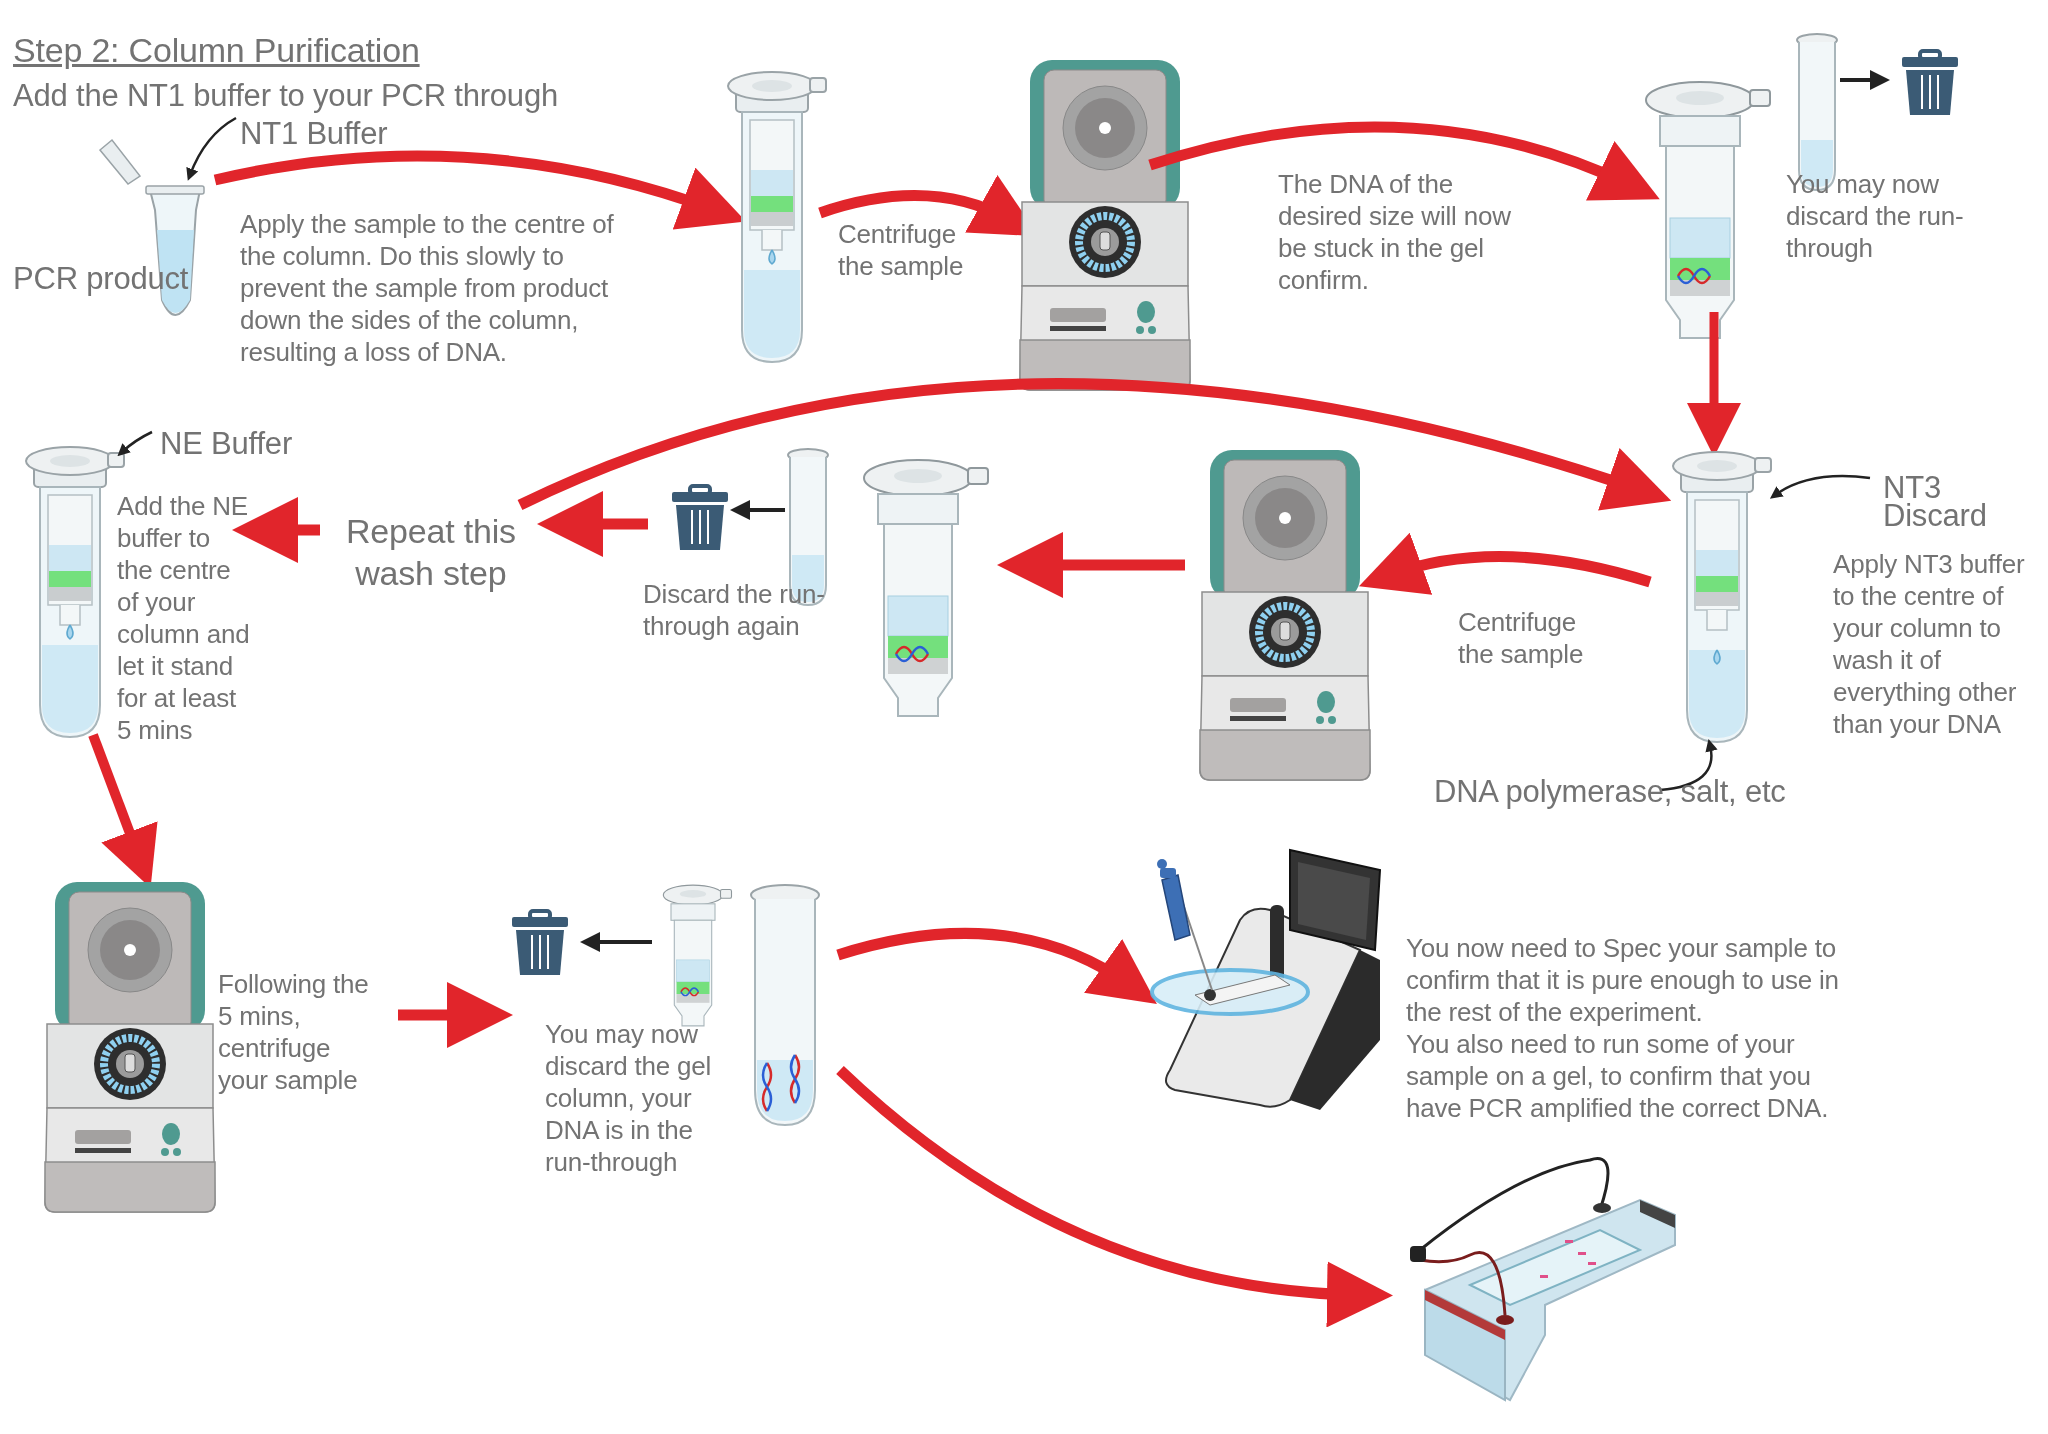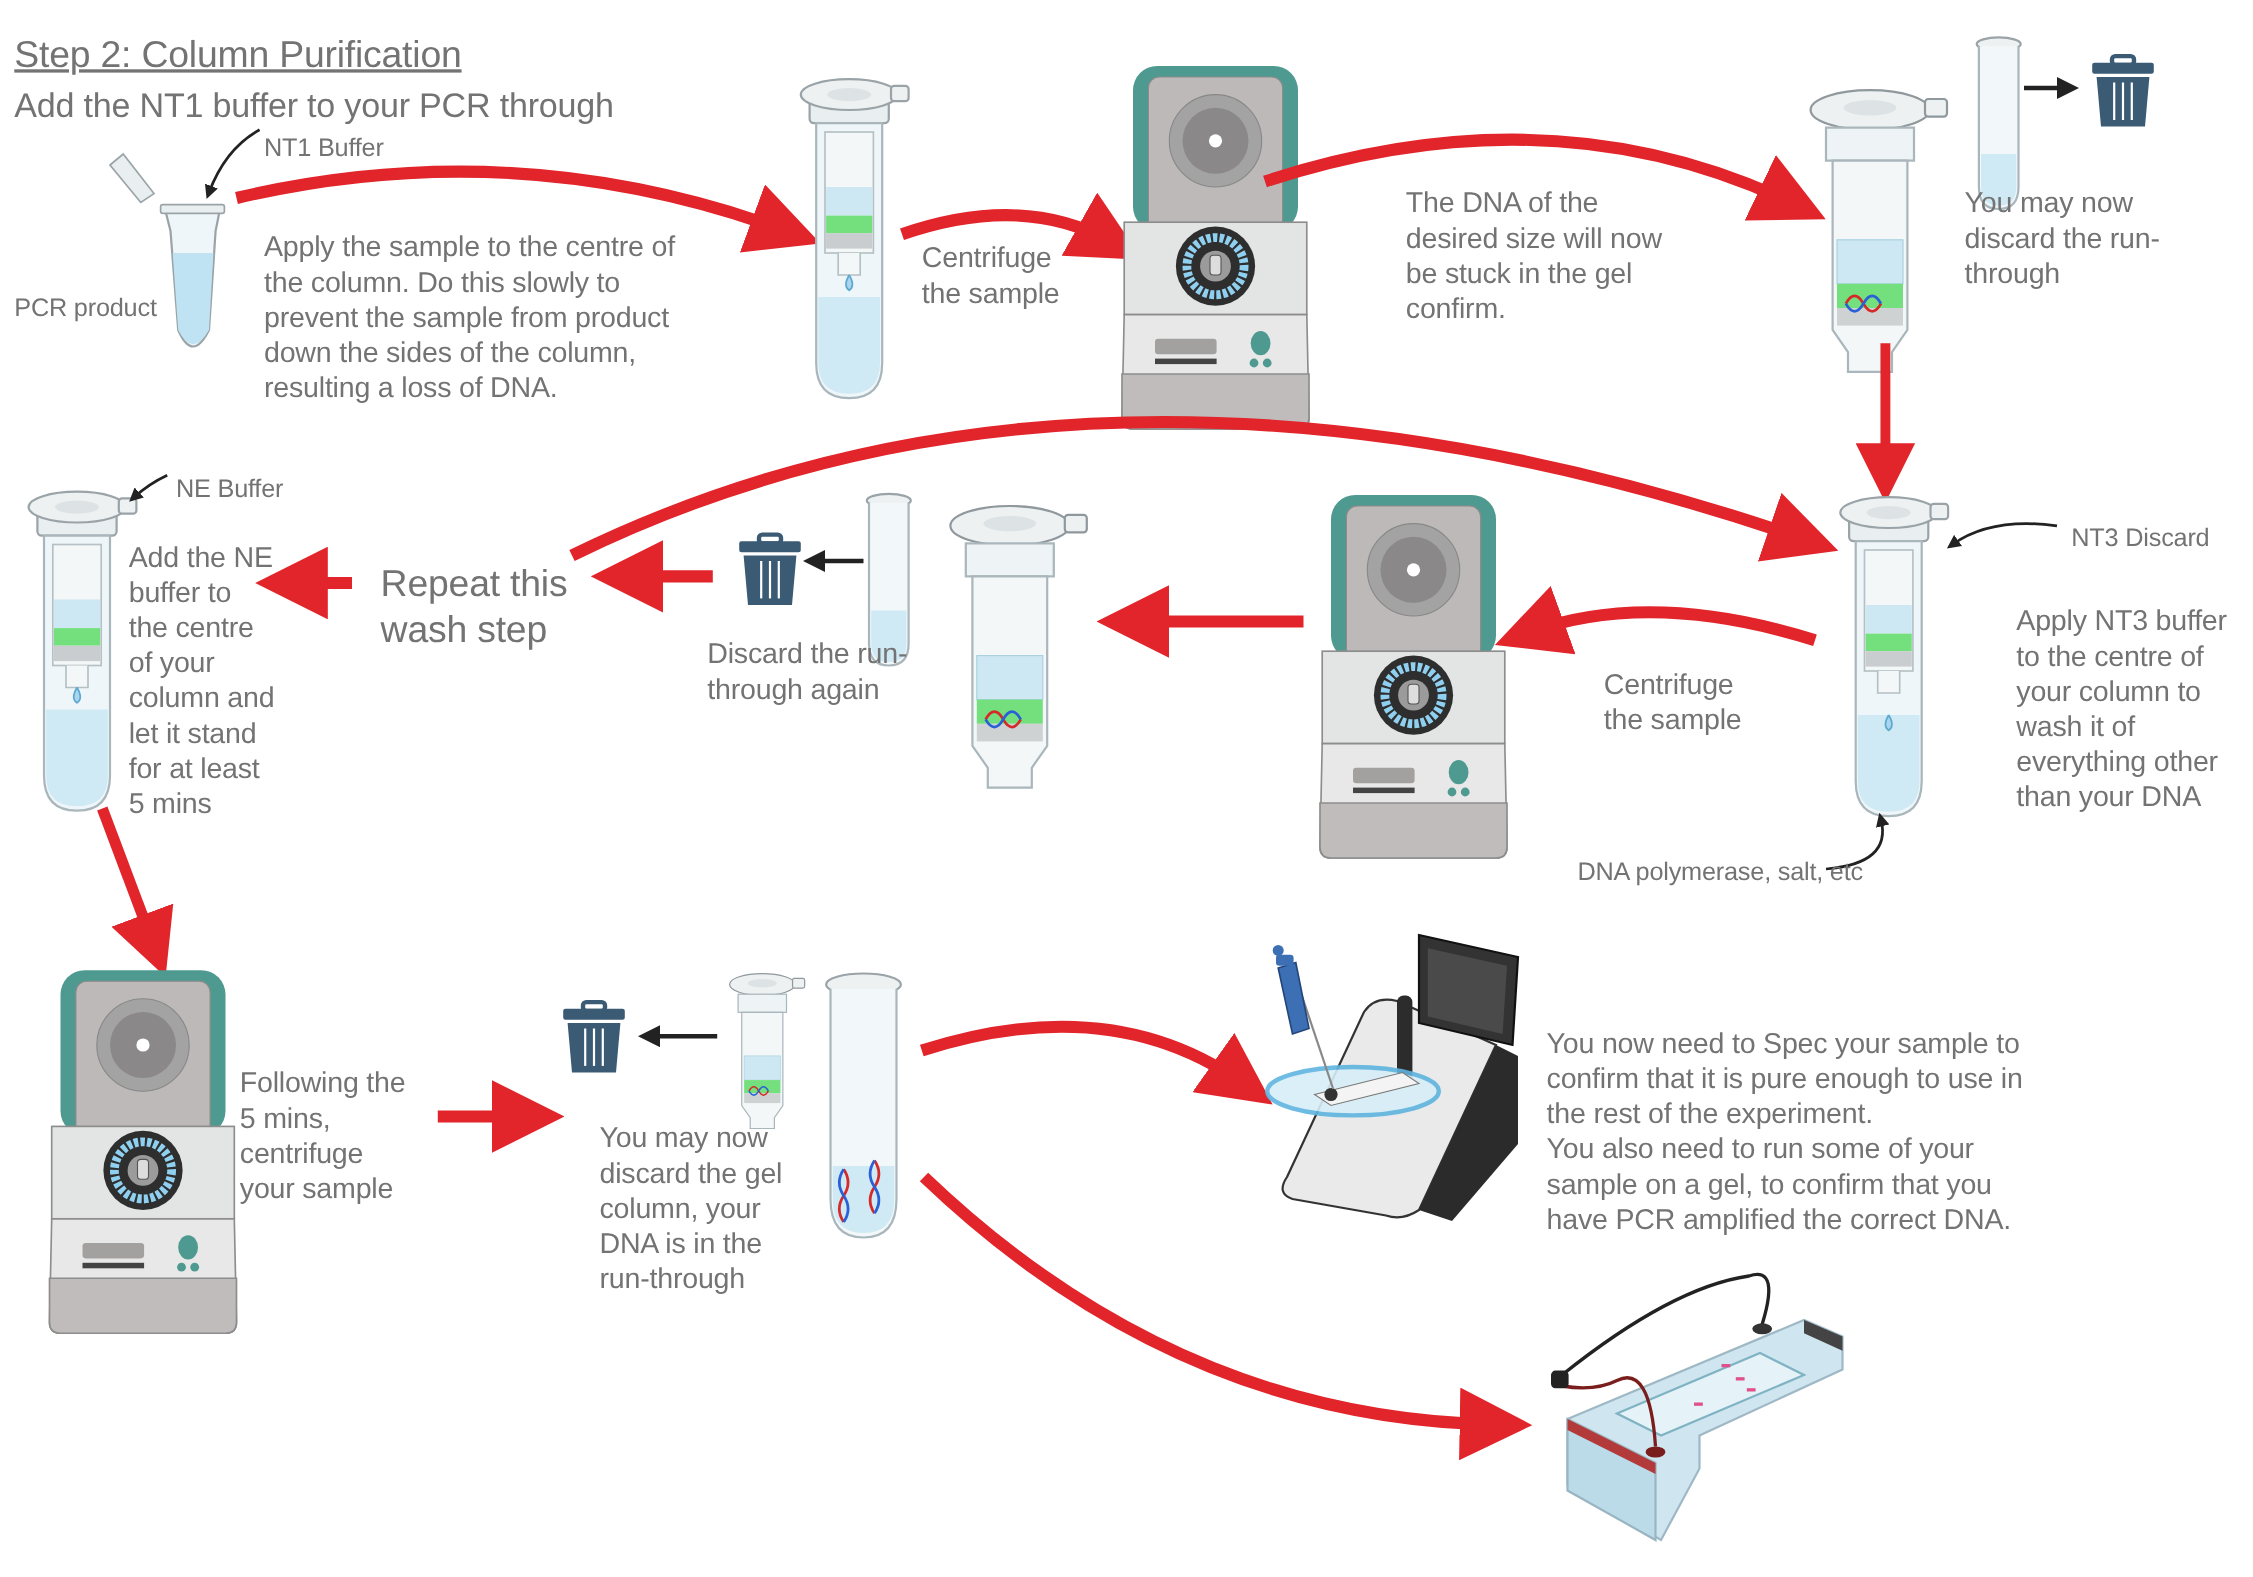--- a/index.html
+++ b/index.html
@@ -1,18 +1,18 @@
 <!DOCTYPE html>
 <html><head>
 <meta charset="utf-8">
 <style>
   html,body{margin:0;padding:0;background:#fff;}
   body{width:2048px;height:1434px;position:relative;overflow:hidden;font-family:"Liberation Sans","DejaVu Sans",sans-serif;color:#111;}
   .txt{position:absolute;font-size:26px;line-height:32px;white-space:pre-line;color:#737373;letter-spacing:-0.2px;}
-  .small{font-size:23px;line-height:28px;text-align:right;}
+  .small{font-size:31px;line-height:28px;}
   .big{font-size:34px;line-height:42px;}
   #title{left:13px;top:30px;font-size:34px;line-height:40px;text-decoration:underline;}
   #subtitle{left:13px;top:76px;font-size:31px;line-height:40px;}
   svg.layer{position:absolute;left:0;top:0;width:2048px;height:1434px;}
 </style>
 </head>
 <body>
 
 <svg class="layer" viewBox="0 0 2048 1434">
   <defs>
@@ -249,21 +249,21 @@
 
 <div class="txt small" style="left:160px;top:430px">NE Buffer</div>
 <div class="txt" style="left:117px;top:490px">Add the NE
 buffer to
 the centre
 of your
 column and
 let it stand
 for at least
 5 mins</div>
-<div class="txt big" style="left:346px;top:510px;text-align:left">Repeat this
+<div class="txt big" style="left:346px;top:510px;text-align:center">Repeat this
 wash step</div>
 <div class="txt" style="left:643px;top:578px">Discard the run-
 through again</div>
 <div class="txt" style="left:1458px;top:606px">Centrifuge
 the sample</div>
 <div class="txt small" style="left:1883px;top:474px">NT3 Discard</div>
 <div class="txt" style="left:1833px;top:548px">Apply NT3 buffer
 to the centre of
 your column to
 wash it of

